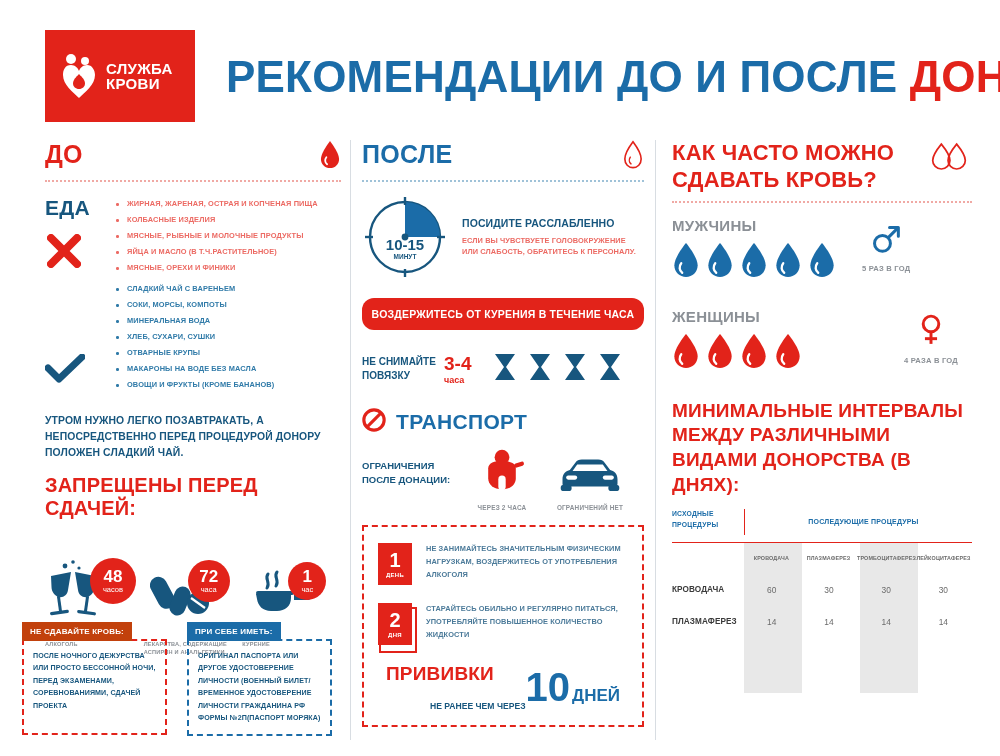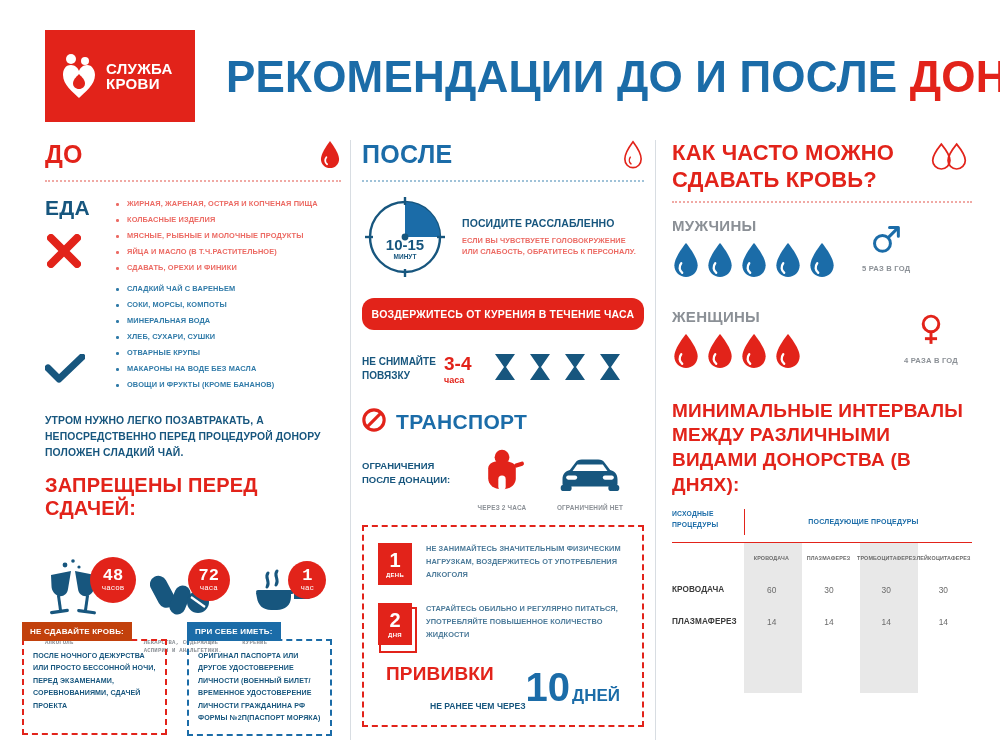--- a/index.html
+++ b/index.html
@@ -70,21 +70,21 @@
 
   .note-text {
     margin-top: 16px; font-size: 10.4px; font-weight: bold; color: #17567e;
     line-height: 1.5; letter-spacing: .1px;
   }
   .forbid-title {
     margin-top: 14px; font-size: 20px; font-weight: bold; color: #e2231a; letter-spacing: .2px;
   }
 
   
-  .forbid-row { margin-top: 18px; display: flex; align-items: flex-end; height: 86px; position: relative; font-family: Liberation Mono, monospace; }
+  .forbid-row { margin-top: 18px; display: flex; align-items: flex-end; height: 86px; position: relative; }
   .forbid-item { position: relative; width: 33.33%; }
   .badge {
     position: absolute; border-radius: 50%; background: #e2231a; color: #fff;
     display: flex; flex-direction: column; align-items: center; justify-content: center;
     line-height: 1;
   }
   .badge b { font-size: 17px; font-weight: bold; display: block; }
   .badge i { font-size: 7.5px; font-style: normal; display: block; margin-top: 1px; }
   .b48 { width: 46px; height: 46px; left: 45px;  top: 0px; }
   .b72 { width: 42px; height: 42px; left: 44px;  top: 2px; }
@@ -242,21 +242,21 @@
             <path d="M3 14 L14 25 L37 3" stroke="#17567e" stroke-width="7" fill="none" stroke-linecap="round" stroke-linejoin="round"></path>
           </svg>
         </div>
       </div>
       <div class="food-lists">
         <ul class="food bad">
           <li>ЖИРНАЯ, ЖАРЕНАЯ, ОСТРАЯ И КОПЧЕНАЯ ПИЩА</li>
           <li>КОЛБАСНЫЕ ИЗДЕЛИЯ</li>
           <li>МЯСНЫЕ, РЫБНЫЕ И МОЛОЧНЫЕ ПРОДУКТЫ</li>
           <li>ЯЙЦА И МАСЛО (В Т.Ч.РАСТИТЕЛЬНОЕ)</li>
-          <li>СДАВАТЬ, ОРЕХИ И ФИНИКИ</li>
+          <li>МЯСНЫЕ, ОРЕХИ И ФИНИКИ</li>
         </ul>
         <ul class="food good">
           <li>СЛАДКИЙ ЧАЙ С ВАРЕНЬЕМ</li>
           <li>СОКИ, МОРСЫ, КОМПОТЫ</li>
           <li>МИНЕРАЛЬНАЯ ВОДА</li>
           <li>ХЛЕБ, СУХАРИ, СУШКИ</li>
           <li>ОТВАРНЫЕ КРУПЫ</li>
           <li>МАКАРОНЫ НА ВОДЕ БЕЗ МАСЛА</li>
           <li>ОВОЩИ И ФРУКТЫ (КРОМЕ БАНАНОВ)</li>
         </ul>

